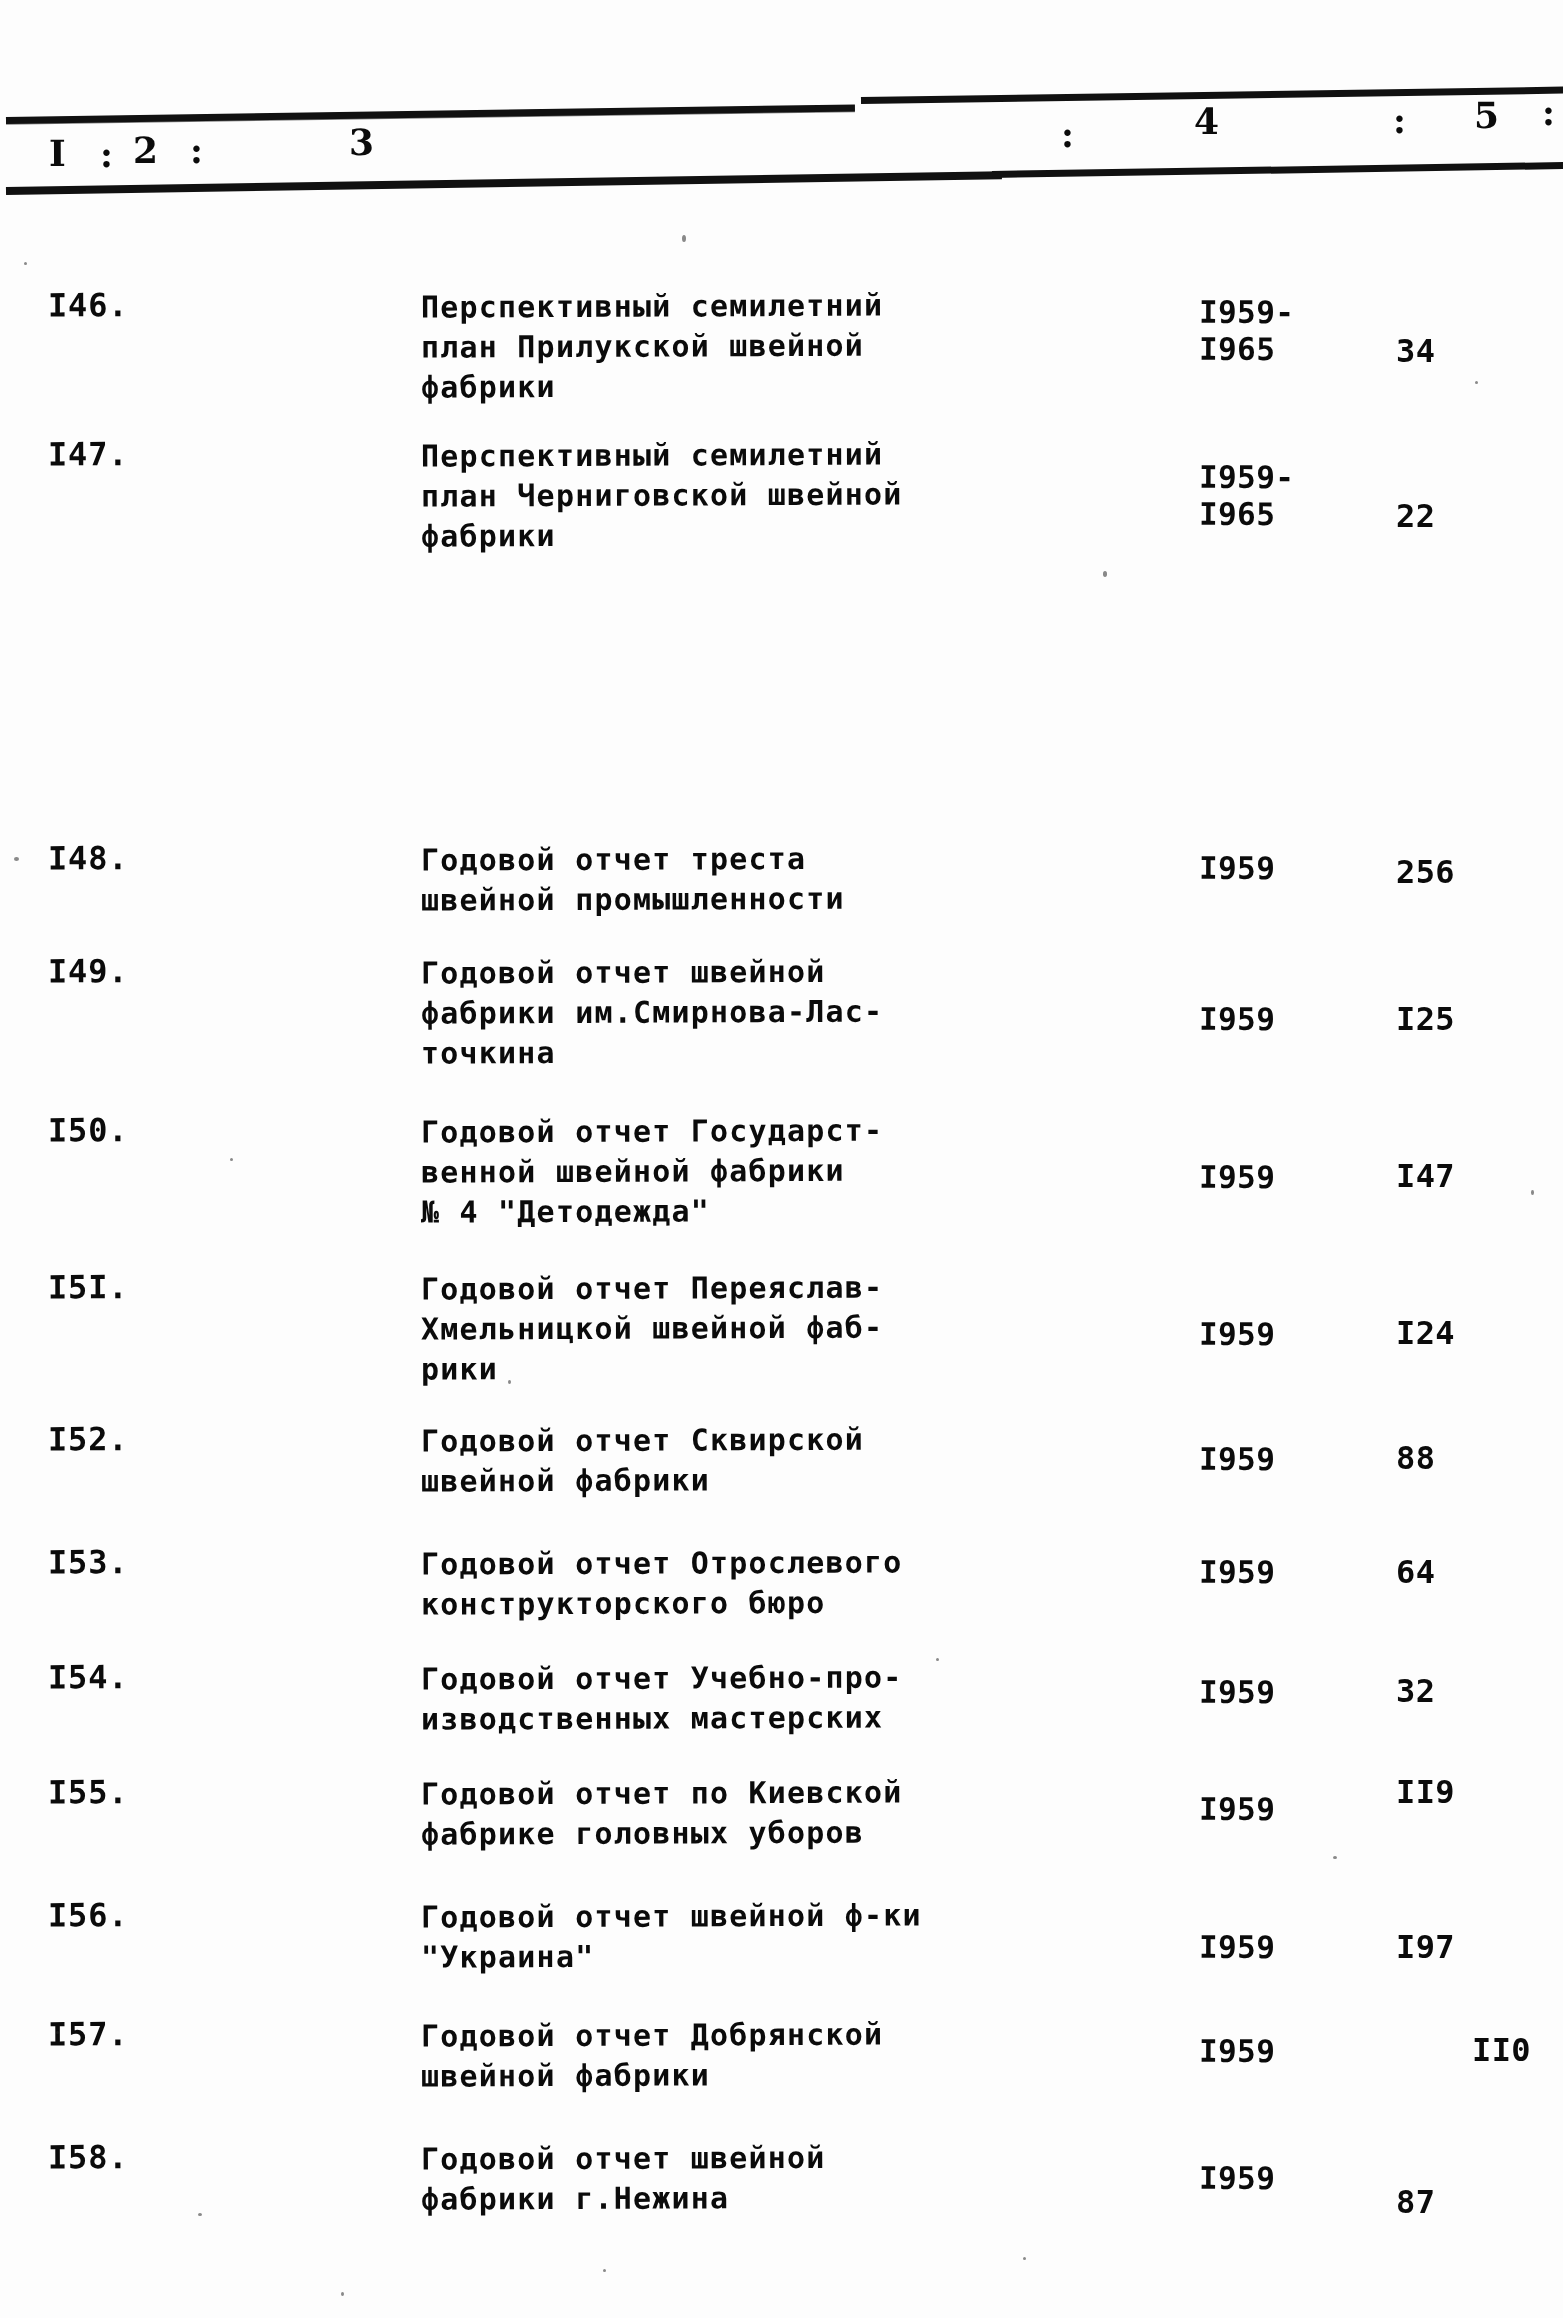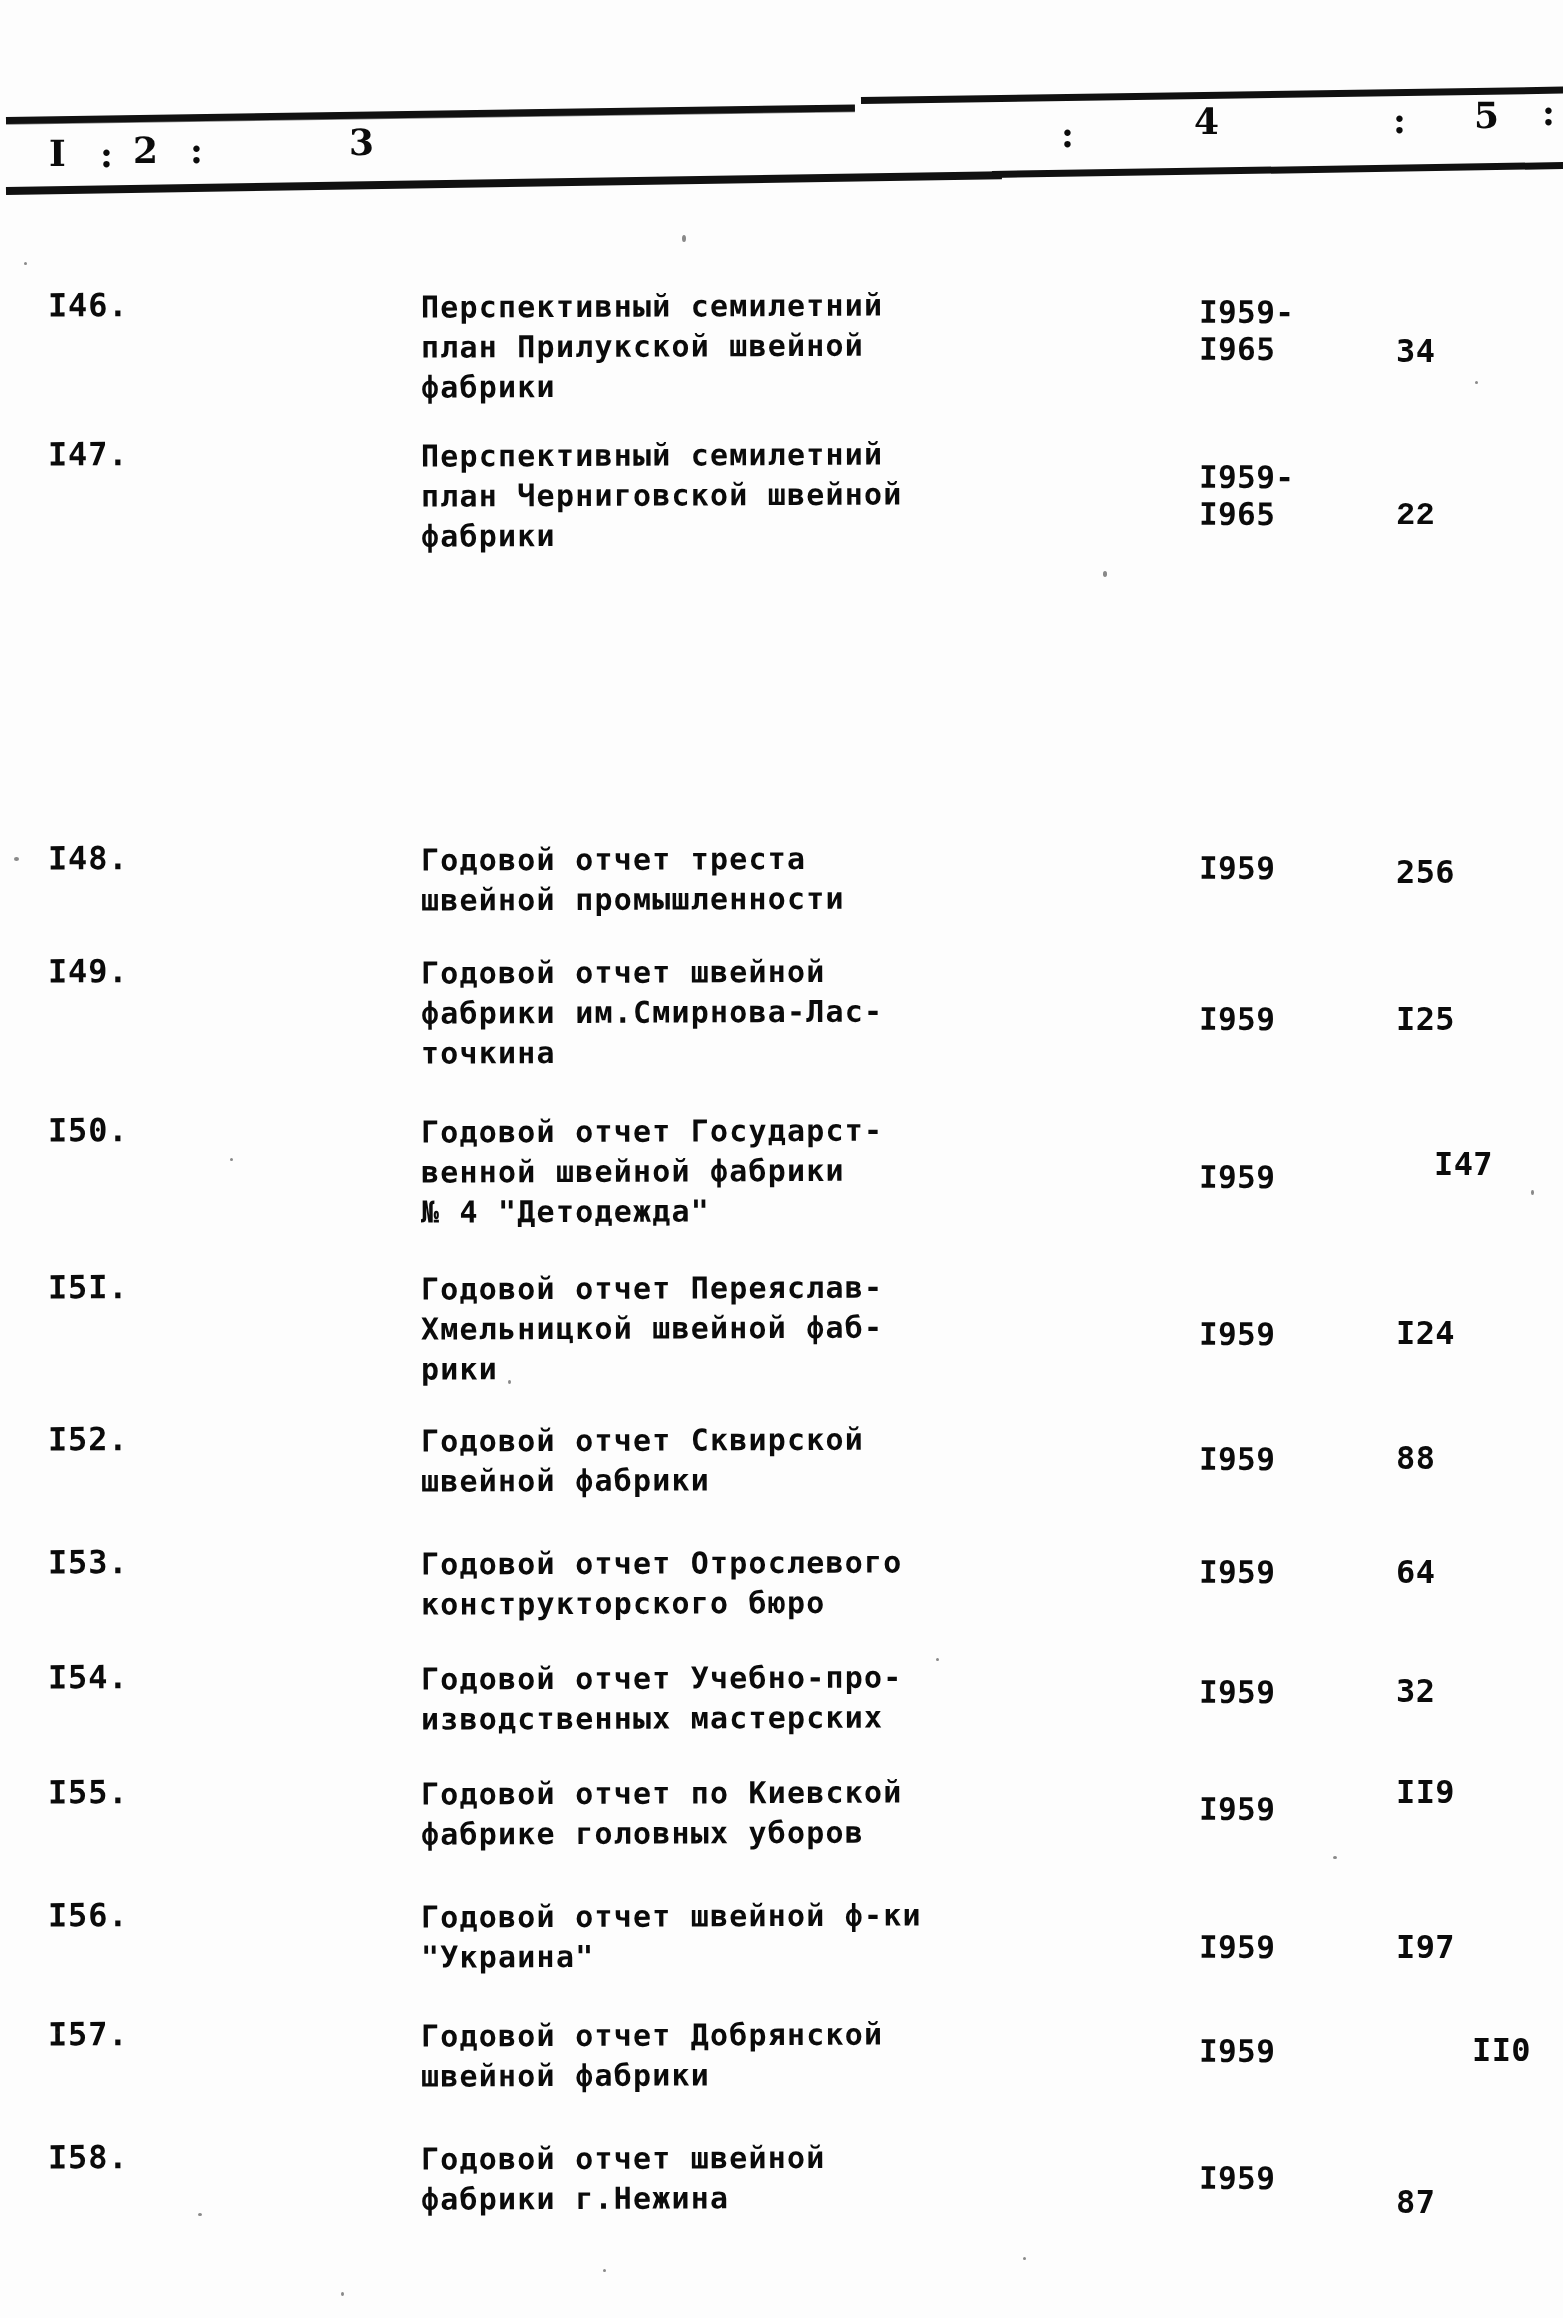--- a/index.html
+++ b/index.html
@@ -184,21 +184,21 @@
     <div class="c-num tilt1">I47.</div>
     <div class="c-title">
       <span class="ln tilt1">Перспективный семилетний</span>
       <span class="ln tilt1">план Черниговской швейной</span>
       <span class="ln tilt1">фабрики</span>
     </div>
     <div class="c-dates" style="top:24px;">
       <span class="ln tilt2">I959-</span>
       <span class="ln tilt2">I965</span>
     </div>
-    <div class="c-count" style="top:62px;font-family:Liberation Mono, monospace;">22</div>
+    <div class="c-count" style="top:62px;">22</div>
   </div>
 
 
   <div class="row" style="top:839px;">
     <div class="c-num tilt1">I48.</div>
     <div class="c-title">
       <span class="ln tilt1">Годовой отчет треста</span>
       <span class="ln tilt1">швейной промышленности</span>
     </div>
     <div class="c-dates" style="top:11px;">
@@ -223,21 +223,21 @@
   <div class="row" style="top:1111px;">
     <div class="c-num tilt1">I50.</div>
     <div class="c-title">
       <span class="ln tilt1">Годовой отчет Государст-</span>
       <span class="ln tilt1">венной швейной фабрики</span>
       <span class="ln tilt1">№ 4 "Детодежда"</span>
     </div>
     <div class="c-dates" style="top:48px;">
       <span class="ln tilt2">I959</span>
     </div>
-    <div class="c-count" style="top:34px;text-align:center;">I47</div>
+    <div class="c-count" style="top:46px;">I47</div>
   </div>
 
   <div class="row" style="top:1268px;">
     <div class="c-num tilt1">I5I.</div>
     <div class="c-title">
       <span class="ln tilt1">Годовой отчет Переяслав-</span>
       <span class="ln tilt1">Хмельницкой швейной фаб-</span>
       <span class="ln tilt1">рики</span>
     </div>
     <div class="c-dates" style="top:48px;">

